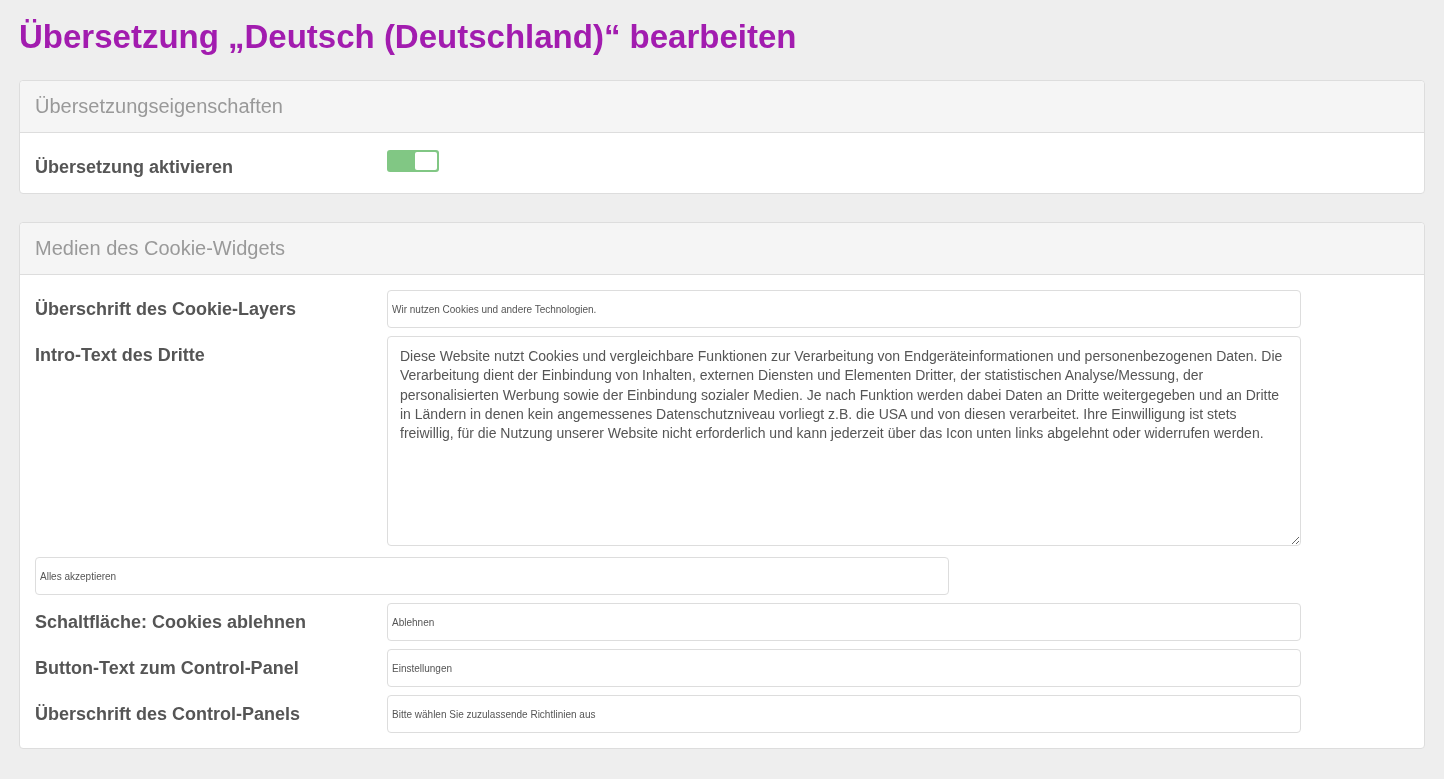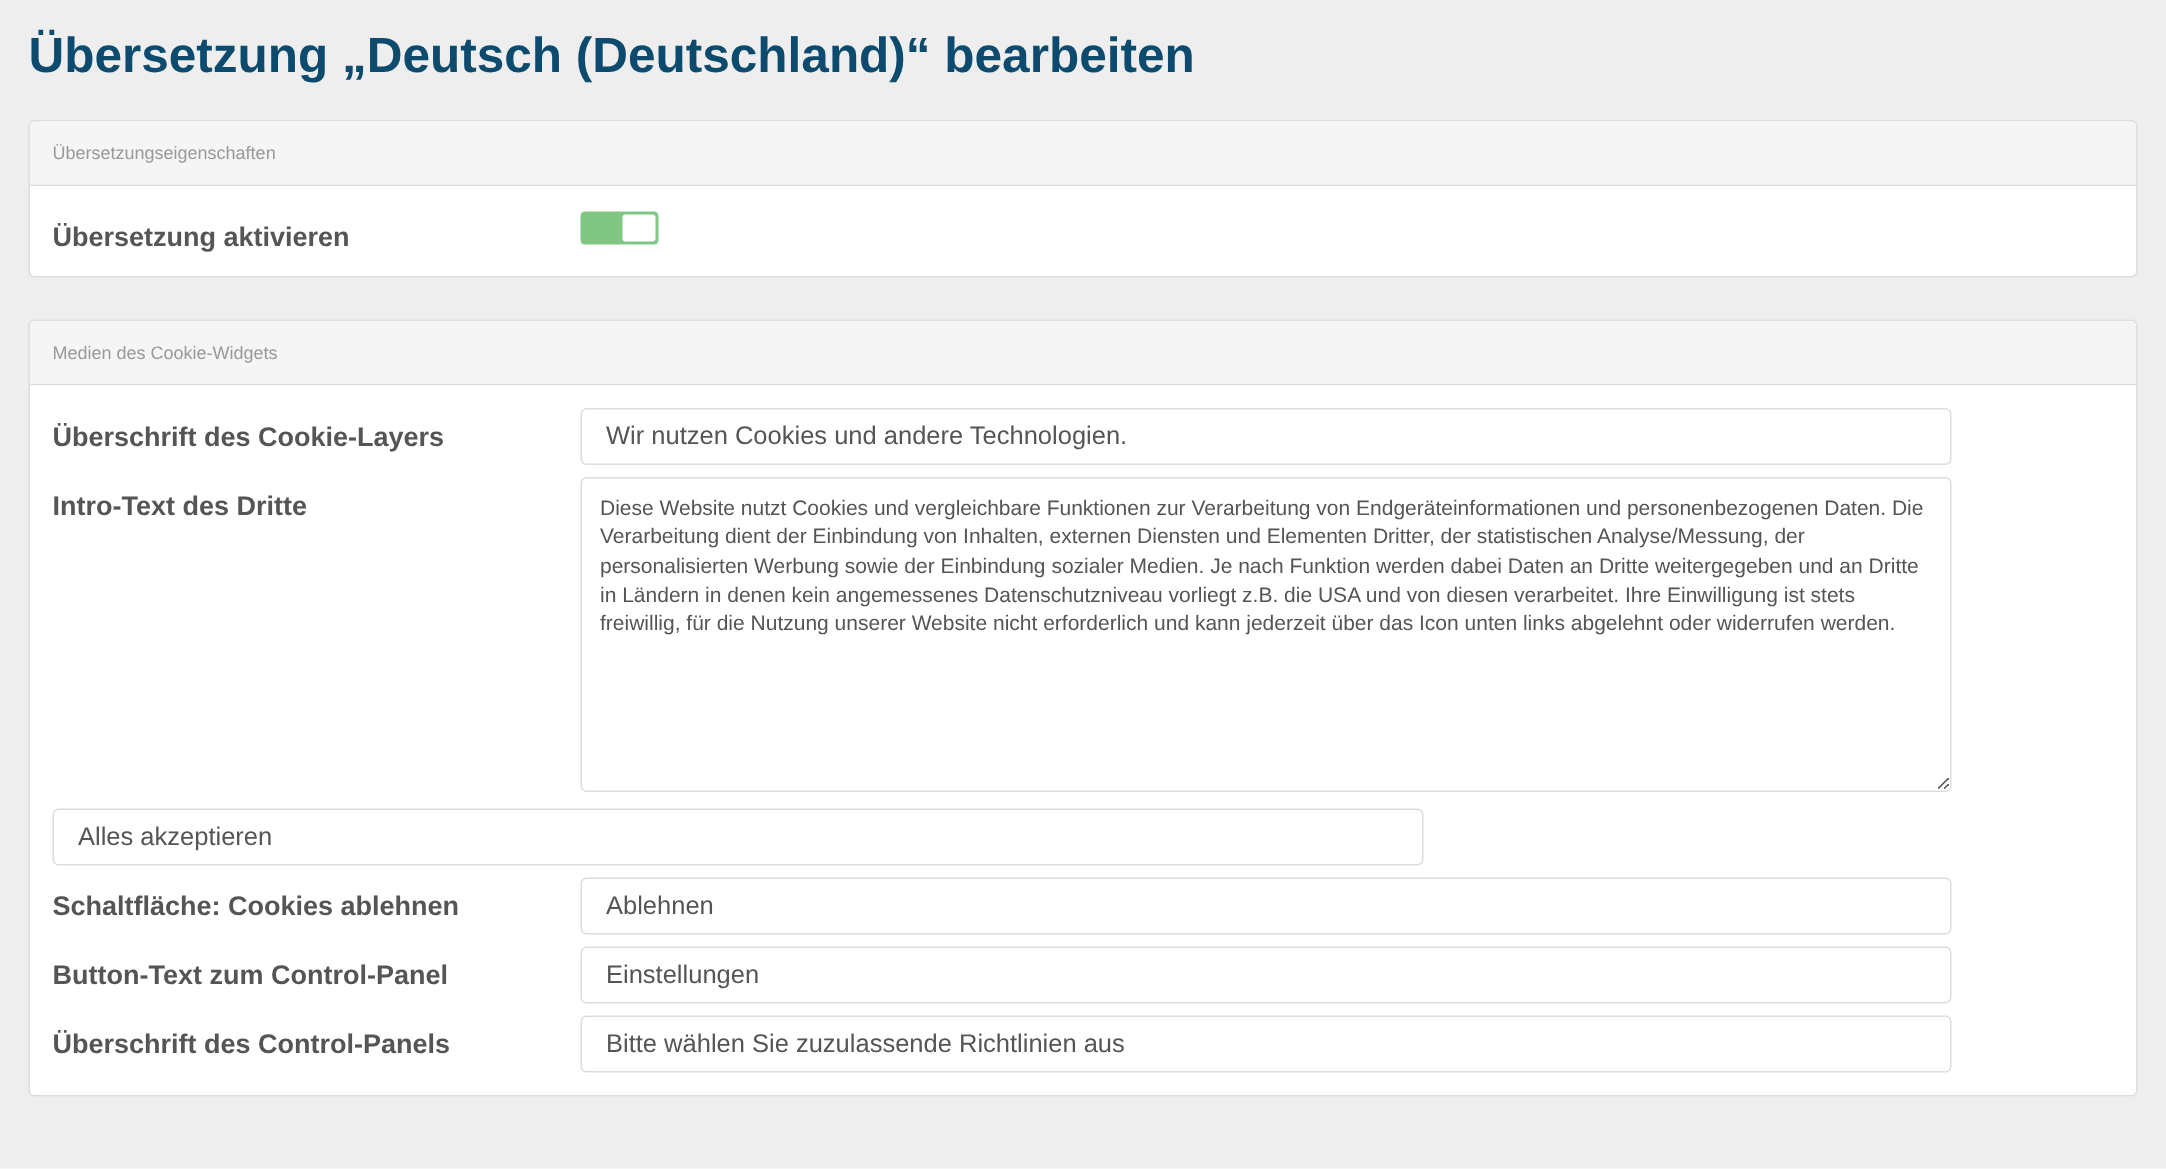--- a/index.html
+++ b/index.html
@@ -5,33 +5,33 @@
   * { box-sizing: border-box; margin: 0; padding: 0; }
   body {
     font-family: -apple-system, BlinkMacSystemFont, "Segoe UI", Helvetica, Arial, sans-serif;
     background: #eeeeee;
     color: #333;
     font-size: 14px;
   }
   .page-title {
     font-size: 33px;
     font-weight: 700;
-    color: #0c4a6e;
+    color: #a21caf;
     padding: 18px 19px 24px 19px;
   }
   .panel {
     background: #ffffff;
     border: 1px solid #dddddd;
     border-radius: 4px;
     margin: 0 19px 28px 19px;
   }
   .panel-header {
     background: #f5f5f5;
     padding: 14px 15px;
-    font-size: 12px;
+    font-size: 20px;
     color: #999999;
     border-bottom: 1px solid #dddddd;
     border-radius: 4px 4px 0 0;
   }
   .panel-body {
     padding: 15px;
   }
   .form-row {
     display: flex;
     align-items: flex-start;
@@ -47,22 +47,22 @@
     font-size: 18px;
     padding-top: 9px;
   }
   .form-field {
     flex: 0 0 914px;
     max-width: 914px;
   }
   .text-input {
     width: 100%;
     height: 38px;
-    padding: 8px 16px;
-    font-size: 17px;
+    padding: 8px 4px;
+    font-size: 10px;
     color: #555555;
     background: #ffffff;
     border: 1px solid #dddddd;
     border-radius: 4px;
     font-family: inherit;
   }
   .textarea-input {
     width: 100%;
     height: 210px;
     padding: 10px 12px;

